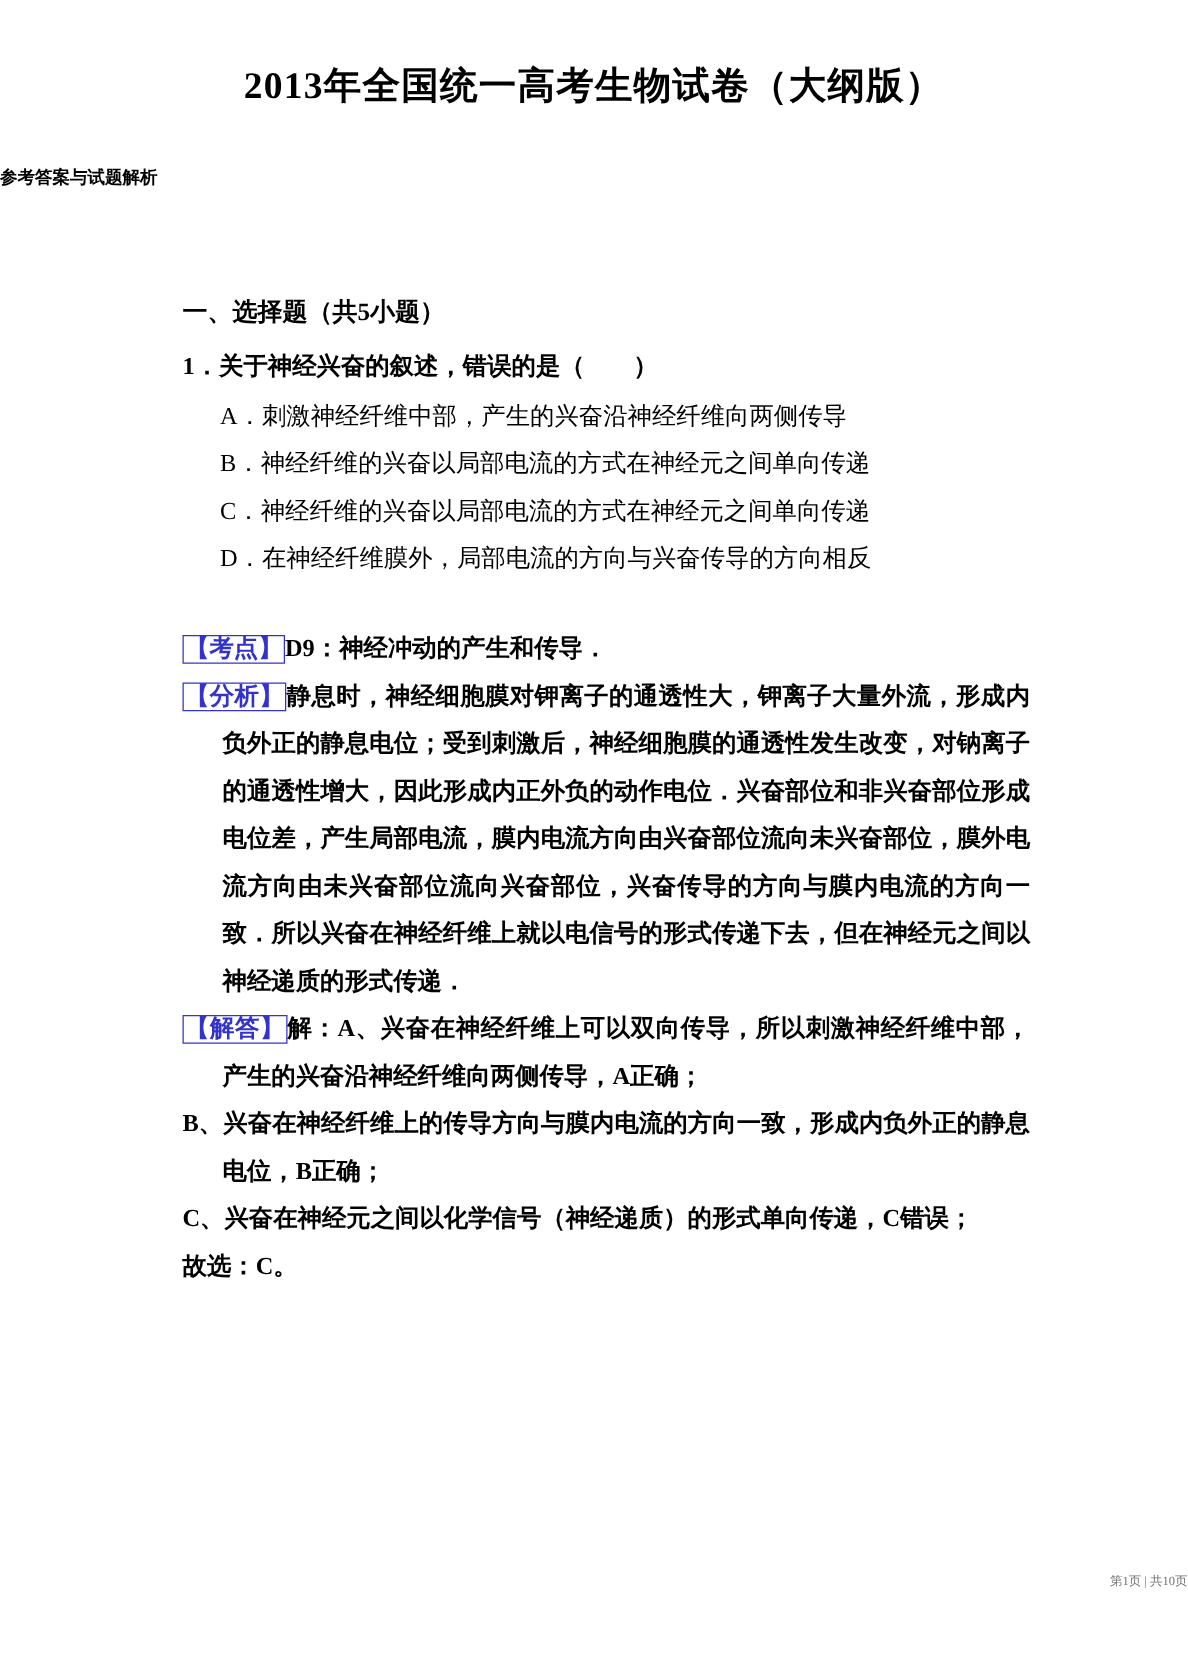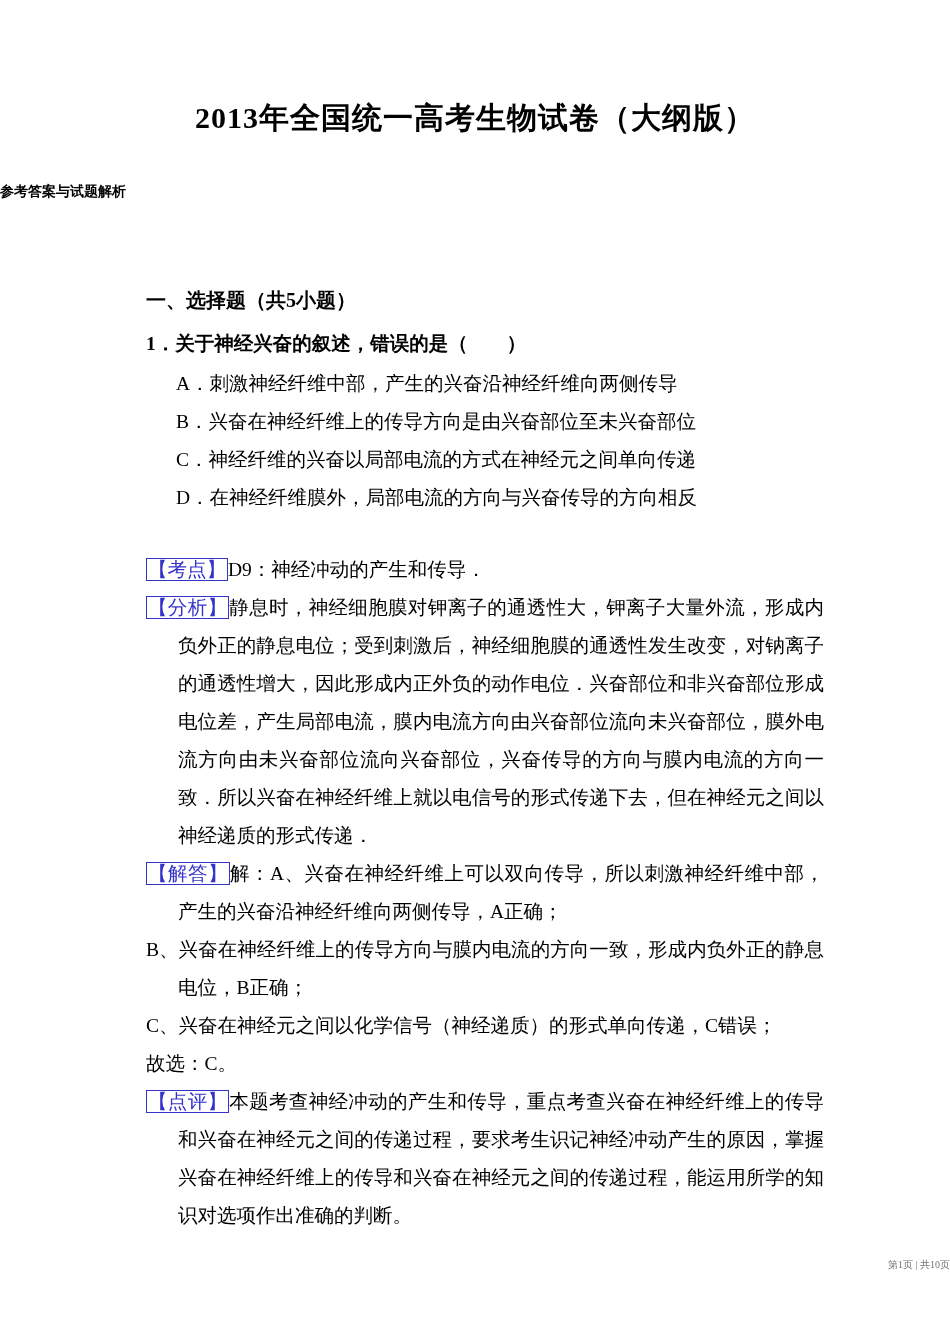--- a/index.html
+++ b/index.html
@@ -13,21 +13,21 @@
     width:950px;
     height:1344px;
     margin:0 auto;
     background:var(--paper);
     color:var(--ink);
     font-family:"Liberation Serif","DejaVu Serif",serif;
     overflow:hidden;
   }
   .title{
     margin:0;
-    padding-top:98px;
+    padding-top:48px;
     text-align:center;
     font-size:30px;
     font-weight:bold;
     letter-spacing:1px;
   }
   .subtitle{
     margin-top:44px;
     font-size:14px;
     font-weight:bold;
   }
@@ -43,20 +43,21 @@
     margin-bottom:6px;
   }
   .stem{margin-bottom:2px;font-weight:bold;}
   .options{padding-left:30px;}
   .option{margin:0;}
   .analysis{margin-top:34px;}
   .block{
     padding-left:32px;
     text-indent:-32px;
     margin:0;
+    font-weight:bold;
   }
   .tag{
     color:var(--label-blue);
     border:1px solid var(--label-blue);
     padding:0 1px;
   }
   .footer{
     position:absolute;
     left:0;
     right:0;
@@ -76,38 +77,37 @@
   <div class="subtitle">参考答案与试题解析</div>
 
   <div class="content">
 
     <div class="section-header">一、选择题（共5小题）</div>
 
     <div class="stem">1．关于神经兴奋的叙述，错误的是（　　）</div>
 
     <div class="options">
       <div class="option">A．刺激神经纤维中部，产生的兴奋沿神经纤维向两侧传导</div>
-      <div class="option">B．兴奋在神经纤维上的传导方向是由兴奋部位至未兴奋部位</div>
+      <div class="option">B．神经纤维的兴奋以局部电流的方式在神经元之间单向传递</div>
       <div class="option">C．神经纤维的兴奋以局部电流的方式在神经元之间单向传递</div>
       <div class="option">D．在神经纤维膜外，局部电流的方向与兴奋传导的方向相反</div>
     </div>
 
     <div class="analysis">
 
       <p class="block"><span class="tag">【考点】</span><span>D9：神经冲动的产生和传导．</span></p>
 
       <p class="block"><span class="tag">【分析】</span><span>静息时，神经细胞膜对钾离子的通透性大，钾离子大量外流，形成内负外正的静息电位；受到刺激后，神经细胞膜的通透性发生改变，对钠离子的通透性增大，因此形成内正外负的动作电位．兴奋部位和非兴奋部位形成电位差，产生局部电流，膜内电流方向由兴奋部位流向未兴奋部位，膜外电流方向由未兴奋部位流向兴奋部位，兴奋传导的方向与膜内电流的方向一致．所以兴奋在神经纤维上就以电信号的形式传递下去，但在神经元之间以神经递质的形式传递．</span></p>
 
       <p class="block"><span class="tag">【解答】</span><span>解：A、兴奋在神经纤维上可以双向传导，所以刺激神经纤维中部，产生的兴奋沿神经纤维向两侧传导，A正确；</span></p>
 
       <p class="block">B、兴奋在神经纤维上的传导方向与膜内电流的方向一致，形成内负外正的静息电位，B正确；</p>
       <p class="block">C、兴奋在神经元之间以化学信号（神经递质）的形式单向传递，C错误；</p>
       <p class="block">故选：C。</p>
 
-      <p class="block"><span class="tag">【点评】</span><span>本题考查神经冲动的产生和传导，重点考查兴奋在神经纤维上的传导和兴奋在神经元之间的传递过程，要求考生识记神经冲动产生的原因，掌握兴奋在神经纤维上的传导和兴奋在神经元之间的传递过程，能运用所学的知识对选项作出准确的判断。</span></p>
 
     </div>
 
   </div>
 
   <div class="footer">第1页 | 共10页</div>
 
 </div>
 
 </body></html>

